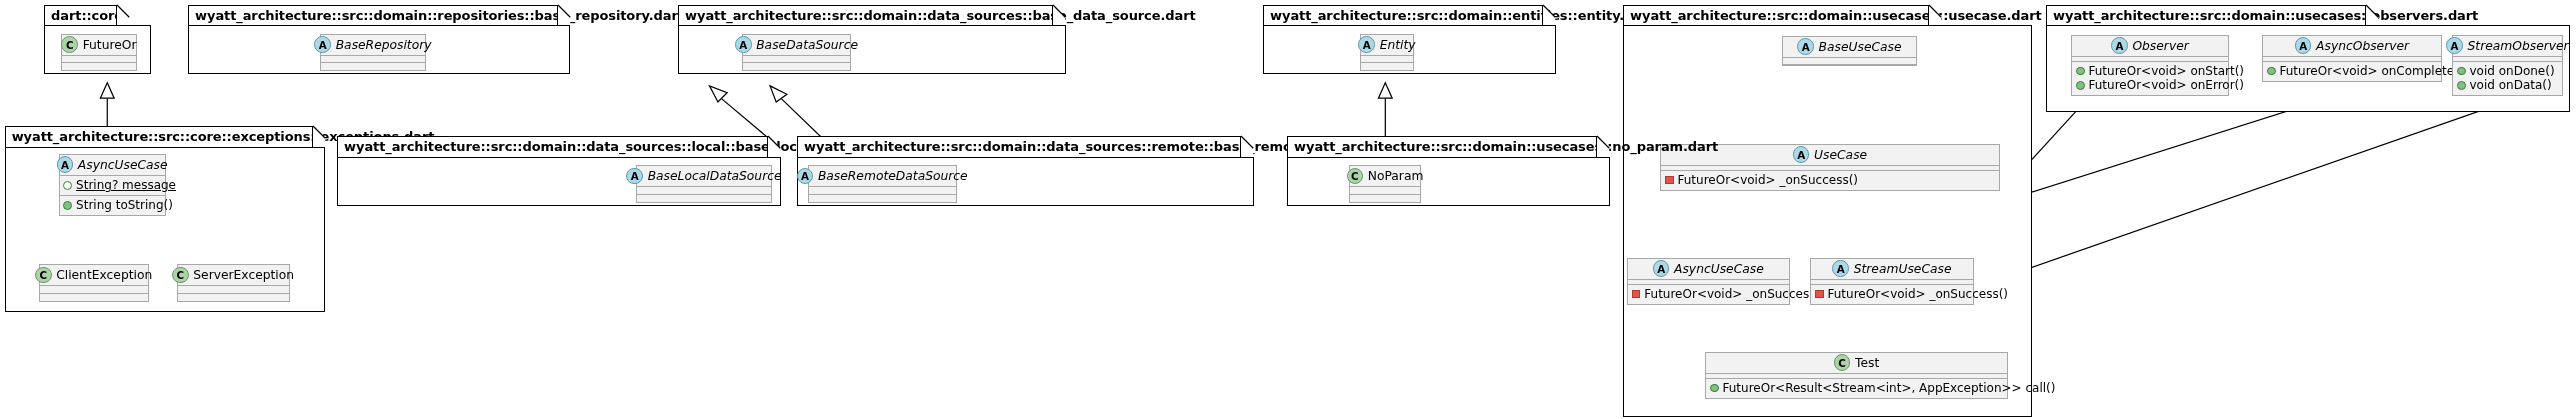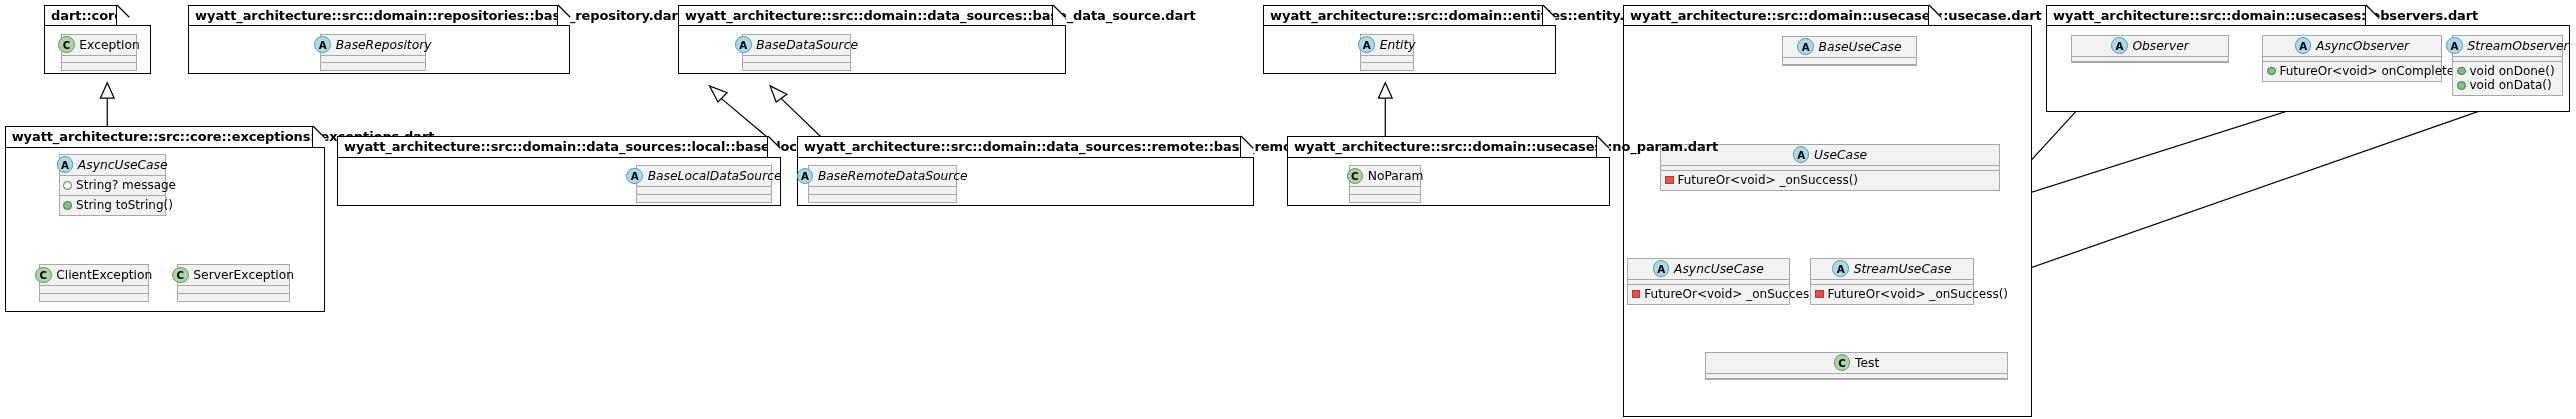--- a/index.html
+++ b/index.html
@@ -190,21 +190,21 @@
       <span>dart::core</span>
     </div>
     <svg class="pkg-tab-notch" style="left:73px;" viewBox="0 0 16 27" xmlns="http://www.w3.org/2000/svg">
       <path d="M0,0 L16,16 L16,27 L0,27 Z" fill="#FFFFFF" stroke="none"></path>
       <path d="M0,0 L16,16" stroke="#000000" stroke-width="1.6" fill="none"></path>
     </svg>
     <div class="pkg-body" style="top:20.7px; width:107px; height:49px;"></div>
     <div class="cls" style="left:17px; top:29px; width:76px;">
       <div class="cls-title">
         <span class="stereo concrete">C</span>
-        <span>Exception</span>
+        <span>FutureOr</span>
       </div>
       <div class="cls-sep"></div>
       <div class="cls-compartment empty"></div>
       <div class="cls-sep"></div>
       <div class="cls-compartment empty"></div>
     </div>
   </div>
 
   <div class="pkg" style="left:188px; top:4.6px;">
     <div class="pkg-tab" style="width:370px;">
@@ -338,20 +338,26 @@
     </div>
 
     <div class="cls" style="left:82px; top:347px; width:303px;">
       <div class="cls-title">
         <span class="stereo concrete">C</span>
         <span>Test</span>
       </div>
       <div class="cls-sep"></div>
       <div class="cls-compartment empty" style="height:4.6px;"></div>
       <div class="cls-sep"></div>
+      <div class="cls-compartment" style="padding-top:1.5px; padding-bottom:2.3px;">
+        <div class="member">
+          <span class="vis public-dot"></span>
+          <span class="mtext">FutureOr&lt;Result&lt;Stream&lt;int&gt;, AppException&gt;&gt; call()</span>
+        </div>
+      </div>
     </div>
   </div>
 
   <div class="pkg" style="left:2046px; top:4.6px;">
     <div class="pkg-tab" style="width:320px;">
       <span>wyatt_architecture::src::domain::usecases::observers.dart</span>
     </div>
     <svg class="pkg-tab-notch" style="left:320px;" viewBox="0 0 16 27" xmlns="http://www.w3.org/2000/svg">
       <path d="M0,0 L16,16 L16,27 L0,27 Z" fill="#FFFFFF" stroke="none"></path>
       <path d="M0,0 L16,16" stroke="#000000" stroke-width="1.6" fill="none"></path>
@@ -359,20 +365,30 @@
     <div class="pkg-body" style="top:20.7px; width:524px; height:87px;"></div>
 
     <div class="cls" style="left:25px; top:30px; width:158px;">
       <div class="cls-title italic">
         <span class="stereo abstract">A</span>
         <span>Observer</span>
       </div>
       <div class="cls-sep"></div>
       <div class="cls-compartment empty" style="height:4.6px;"></div>
       <div class="cls-sep"></div>
+      <div class="cls-compartment" style="padding-top:1.5px; padding-bottom:2.3px;">
+        <div class="member">
+          <span class="vis public-dot"></span>
+          <span class="mtext">FutureOr&lt;void&gt; onStart()</span>
+        </div>
+        <div class="member">
+          <span class="vis public-dot"></span>
+          <span class="mtext">FutureOr&lt;void&gt; onError()</span>
+        </div>
+      </div>
     </div>
 
     <div class="cls" style="left:216px; top:30px; width:180px;">
       <div class="cls-title italic">
         <span class="stereo abstract">A</span>
         <span>AsyncObserver</span>
       </div>
       <div class="cls-sep"></div>
       <div class="cls-compartment empty" style="height:4.6px;"></div>
       <div class="cls-sep"></div>
@@ -414,21 +430,21 @@
       <path d="M0,0 L16,16" stroke="#000000" stroke-width="1.6" fill="none"></path>
     </svg>
     <div class="pkg-body" style="top:20.7px; width:320px; height:165px;"></div>
 
     <div class="cls" style="left:54px; top:27.6px; width:107px;">
       <div class="cls-title italic">
         <span class="stereo abstract">A</span>
         <span>AsyncUseCase</span>
       </div>
       <div class="cls-sep"></div>
-      <div class="cls-compartment" style="padding-top:2.3px; padding-bottom:2.3px;">
+      <div class="cls-compartment" style="padding-top:2.3px; padding-bottom:2.3px;text-decoration:underline;">
         <div class="member">
           <span class="vis protected-dot"></span>
           <span class="mtext">String? message</span>
         </div>
       </div>
       <div class="cls-sep"></div>
       <div class="cls-compartment" style="padding-top:2.3px; padding-bottom:2.3px;">
         <div class="member">
           <span class="vis public-dot"></span>
           <span class="mtext">String toString()</span>

